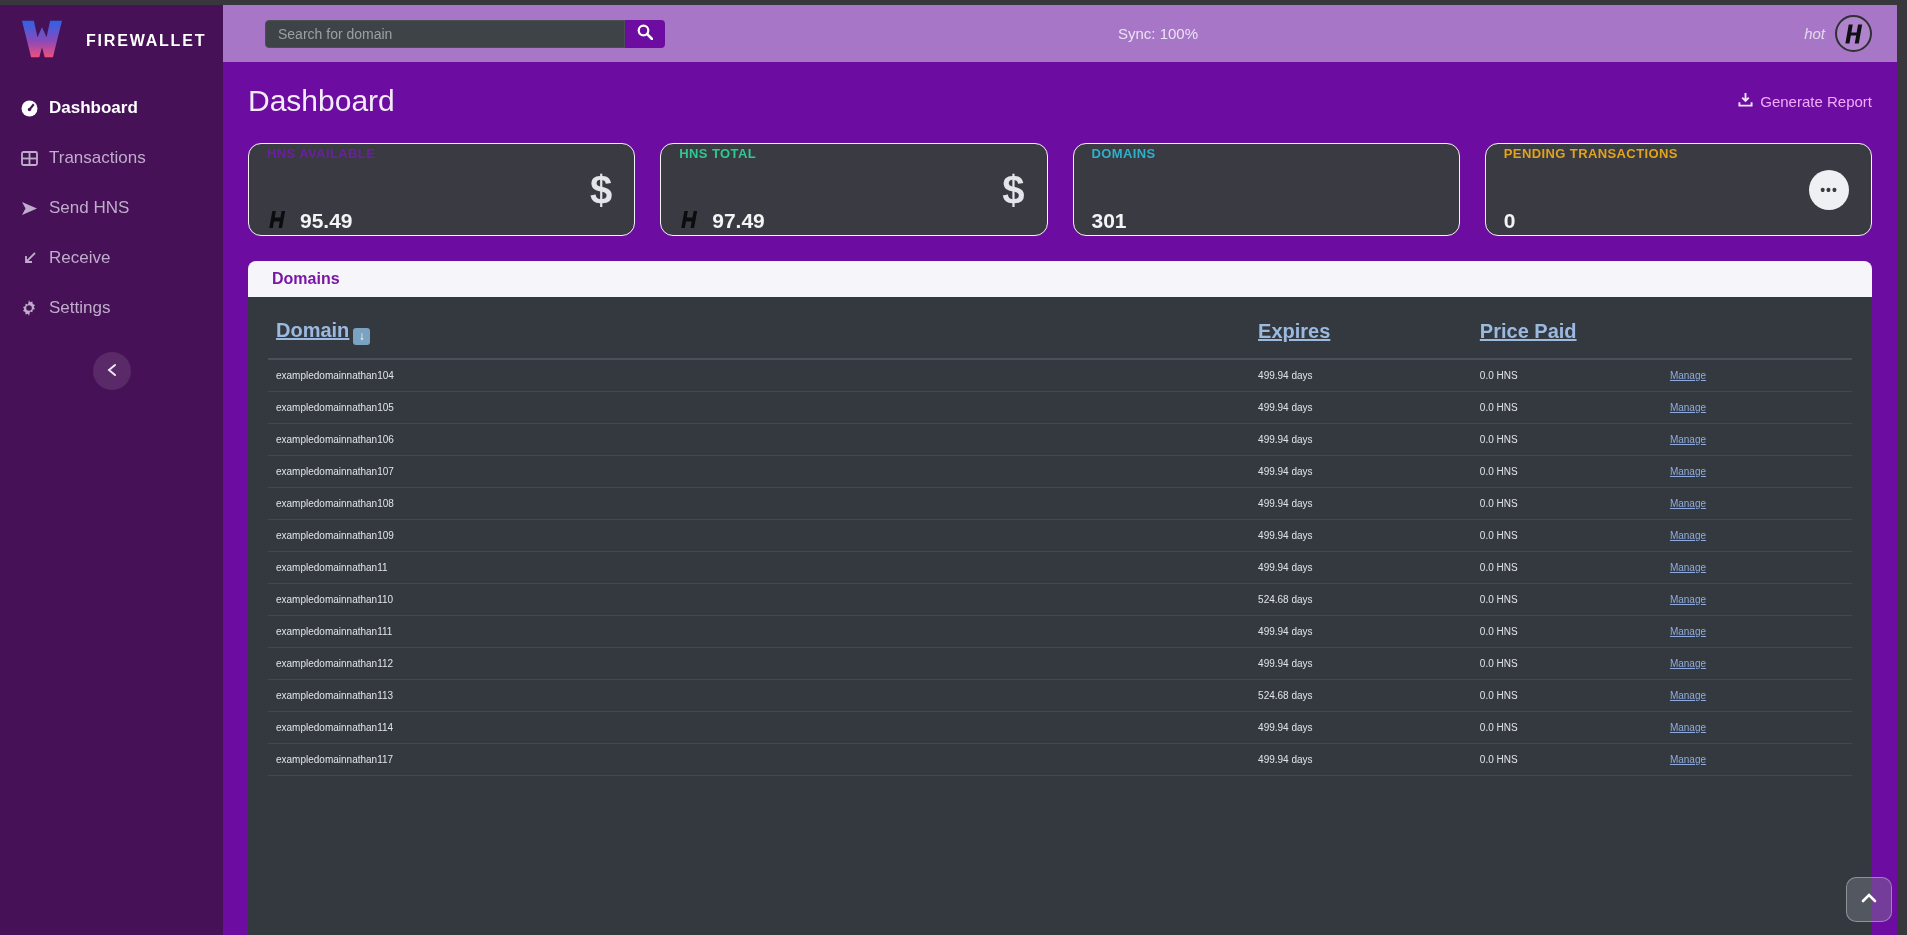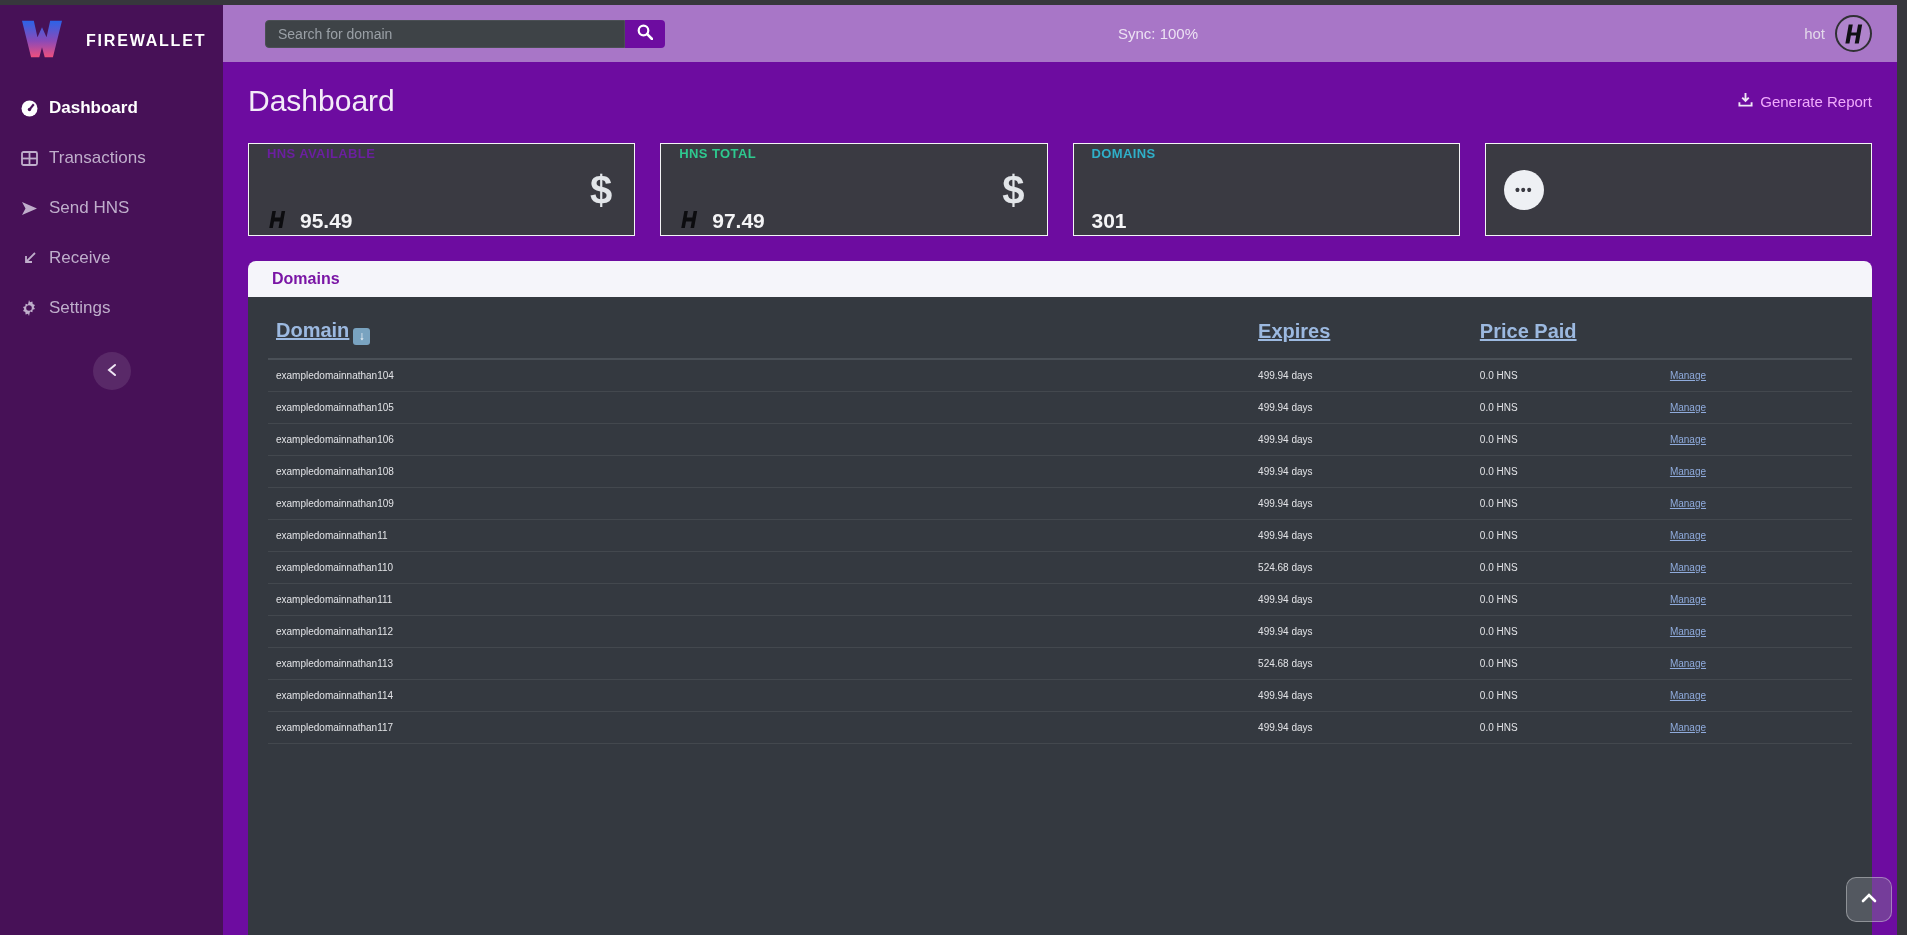--- a/index.html
+++ b/index.html
@@ -51,21 +51,21 @@
   .search-input::placeholder { color:#9aa0a6; }
   .search-btn {
     width:40px; height:28px; background:#6d0ca0; border:none; border-radius:0 4px 4px 0;
     display:flex; align-items:center; justify-content:center; cursor:pointer;
   }
   .sync {
     position:absolute; left:935px; transform:translateX(-50%);
     color:#ece2f3; font-size:15px;
   }
   .wallet-group { margin-left:auto; display:flex; align-items:center; gap:10px; }
-  .wallet-name { color:#e3d9ea; font-size:15px; }
+  .wallet-name { color:#e3d9ea; font-size:15px;font-style:italic; }
   .wallet-avatar {
     width:37px; height:37px; border-radius:50%;
     border:2px solid #303034; background:rgba(255,255,255,0.10);
     display:flex; align-items:center; justify-content:center; cursor:pointer;
   }
   .content {
     flex:1; background:#6d0ca0; padding:0 25px; overflow:hidden;
   }
   .page-head {
     display:flex; align-items:center; justify-content:space-between;
@@ -73,21 +73,21 @@
   }
   .page-title { color:#f3ecf8; font-size:30px; font-weight:400; }
   .report-link {
     display:flex; align-items:center; gap:7px; color:#f0abfc; font-size:15px;
     text-decoration:none; cursor:pointer;
   }
   
   .stats-row { display:flex; gap:25px; margin-top:25px; }
   .stat-card {
     flex:1; height:93px; background:#3a3a42; border:1px solid #f4f4f6;
-    border-radius:0; padding:14px 22px 14px 18px;
+    border-radius:13px; padding:14px 22px 14px 18px;
     display:flex; align-items:center; justify-content:space-between;
   }
   .stat-label { font-size:13px; font-weight:bold; letter-spacing:.4px; margin-bottom:7px; }
   .stat-value-row { display:flex; align-items:center; gap:9px;margin-top:48px; }
   .stat-value { color:#f4f4f6; font-size:21px; font-weight:bold; }
   .dollar-icon { color:#e2e5e9; font-size:40px; font-weight:bold; line-height:1; }
   .ellipsis-circle {
     width:40px; height:40px; border-radius:50%; background:#eef0f4;
     display:flex; align-items:center; justify-content:center;
     color:#3a3a42; font-size:14px; font-weight:bold; letter-spacing:1px; cursor:pointer;
@@ -279,20 +279,26 @@
         <div class="stat-card">
           <div>
             <div class="stat-label" style="color: rgb(47, 176, 201);">DOMAINS</div>
             <div class="stat-value-row">
               <span class="stat-value">301</span>
             </div>
           </div>
         </div>
 
         <div class="stat-card">
+          <div>
+            <div class="stat-label" style="color: rgb(226, 163, 28);">PENDING TRANSACTIONS</div>
+            <div class="stat-value-row">
+              <span class="stat-value">0</span>
+            </div>
+          </div>
           <div class="ellipsis-circle">•••</div>
         </div>
 
       </div>
 
       <section class="panel">
         <div class="panel-header">
           <span>Domains</span>
         </div>
         <div class="panel-body">
@@ -327,20 +333,26 @@
                 <td>0.0 HNS</td>
                 <td><a>Manage</a></td>
               </tr>
                 <tr>
                 <td>exampledomainnathan106</td>
                 <td>499.94 days</td>
                 <td>0.0 HNS</td>
                 <td><a>Manage</a></td>
               </tr>
                 <tr>
+                <td>exampledomainnathan107</td>
+                <td>499.94 days</td>
+                <td>0.0 HNS</td>
+                <td><a>Manage</a></td>
+              </tr>
+                <tr>
                 <td>exampledomainnathan108</td>
                 <td>499.94 days</td>
                 <td>0.0 HNS</td>
                 <td><a>Manage</a></td>
               </tr>
                 <tr>
                 <td>exampledomainnathan109</td>
                 <td>499.94 days</td>
                 <td>0.0 HNS</td>
                 <td><a>Manage</a></td>

